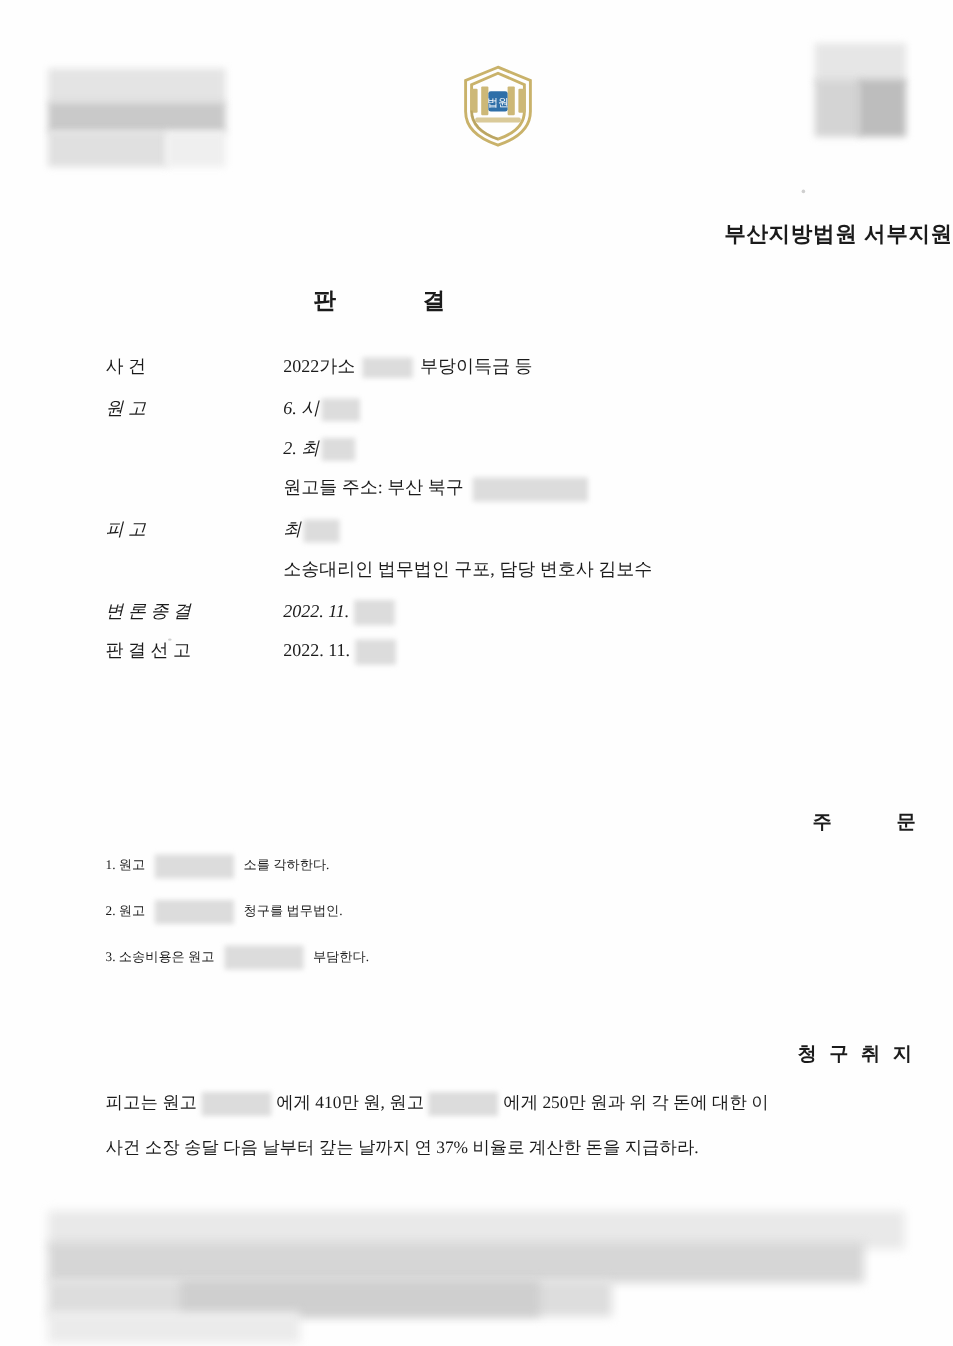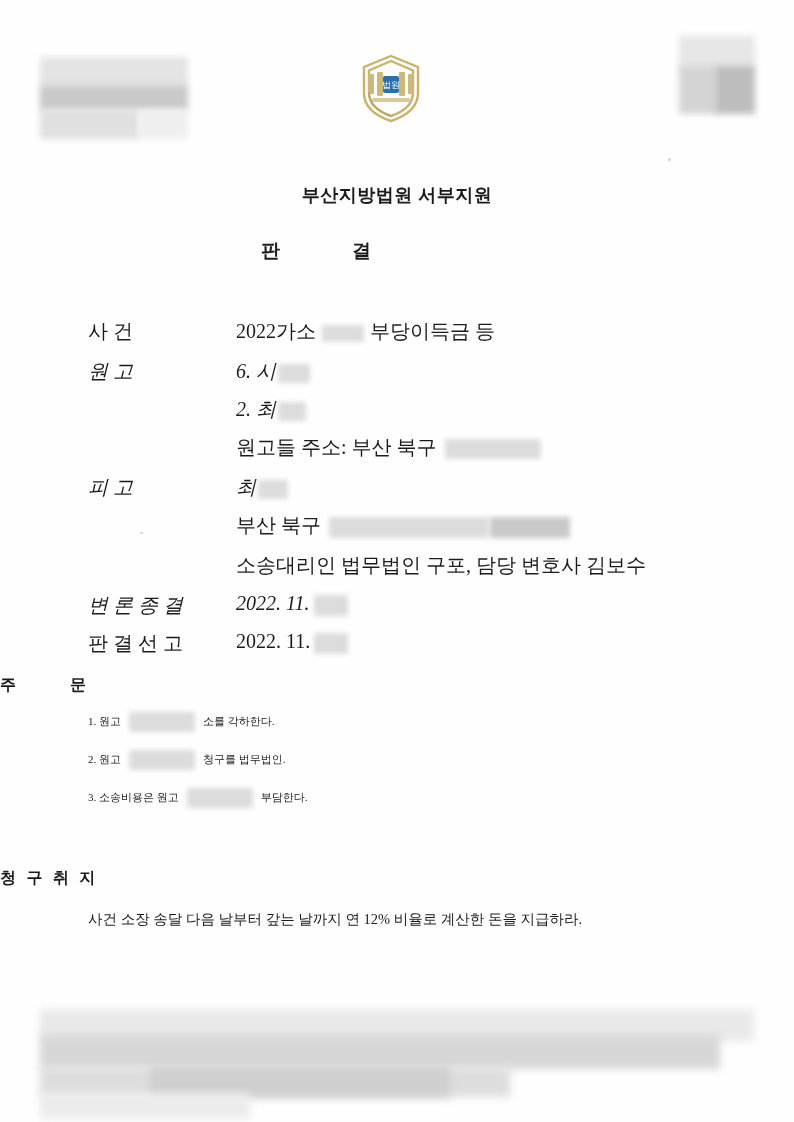--- a/index.html
+++ b/index.html
@@ -58,33 +58,33 @@
     width: 76px;
     height: 78px;
   }
   .stamp-right .c1 { position:absolute; left:0;  top:0;  width:76px; height:34px; background:#e6e6e6; filter: blur(3px);}
   .stamp-right .c2 { position:absolute; left:0;  top:30px;width:38px; height:48px; background:#d4d4d4; filter: blur(3px);}
   .stamp-right .c3 { position:absolute; left:36px;top:30px;width:40px;height:48px; background:#bdbdbd; filter: blur(3px);}
 
   
   .emblem {
     position: absolute;
-    left: 352px;
+    left: 376px;
     top: 52px;
     width: 78px;
     height: 72px;
   }
 
   
   .court-name {
     position: absolute;
     top: 183px;
     left: 0;
     width: 794px;
-    text-align: center;
+    text-align: right;
     font-size: 18px;
     font-weight: bold;
     letter-spacing: 0.5px;
     font-family: "Liberation Sans", "DejaVu Sans", sans-serif;
   }
   .doc-title {
     position: absolute;
     top: 238px;
     left: 0;
     width: 632px;
@@ -94,22 +94,21 @@
     font-family: "Liberation Sans", "DejaVu Sans", sans-serif;
   }
   .doc-title .sp { display: inline-block; width: 72px; }
 
   
   .fields {
     position: absolute;
     top: 296px;
     left: 88px;
     width: 640px;
-    font-size: 20px;
-    margin-top: 22px;
+    font-size: 15px;
   }
   .frow {
     display: flex;
     align-items: flex-start;
     min-height: 22px;
     margin-bottom: 13px;
   }
   .flabel {
     width: 148px;
     flex: 0 0 148px;
@@ -120,21 +119,21 @@
     flex: 1 1 auto;
     white-space: nowrap;
   }
   .frow.tight { margin-bottom: 11px; font-style: italic; }
 
   
   .section-title {
     position: absolute;
     left: 0;
     width: 763px;
-    text-align: left;
+    text-align: right;
     font-size: 16px;
     font-weight: bold;
     font-family: "Liberation Sans", "DejaVu Sans", sans-serif;
   }
   .section-title .gap { display: inline-block; width: 54px; }
 
   
   .body-list {
     position: absolute;
     left: 88px;
@@ -237,26 +236,20 @@
       </div>
     </div>
 
     <div class="frow tight">
       <div class="flabel">피        고</div>
       <div class="fvalue">
         <span>최</span><span class="redact inline" style="width:30px;height:19px;margin-left:2px;"></span>
       </div>
     </div>
 
-    <div class="frow">
-      <div class="flabel"></div>
-      <div class="fvalue">
-        <span>부산 북구</span><span class="redact inline" style="width:160px;height:21px;margin-left:8px;"></span><span class="redact inline" style="width:80px;height:21px;margin-left:1px;background:#c9c9c9;"></span>
-      </div>
-    </div>
 
     <div class="frow">
       <div class="flabel"></div>
       <div class="fvalue">소송대리인 법무법인 구포, 담당 변호사 김보수</div>
     </div>
 
     <div class="frow tight">
       <div class="flabel">변 론 종 결</div>
       <div class="fvalue">
         <span>2022. 11.</span><span class="redact inline" style="width:34px;height:21px;margin-left:4px;"></span>
@@ -284,21 +277,24 @@
       <span>2. 원고</span><span class="redact inline" style="width:66px;height:20px;margin:0 8px;"></span><span>청구를 법무법인.</span>
     </div>
     <div class="li">
       <span>3. 소송비용은 원고</span><span class="redact inline" style="width:66px;height:20px;margin:0 8px;"></span><span>부담한다.</span>
     </div>
   </div>
 
   <div class="section-title" style="top: 868px; letter-spacing: 3px;">청 구 취 지</div>
 
   <div class="para" style="top: 900px;">
-    <div>사건 소장 송달 다음 날부터 갚는 날까지 연 12% 비율로 계산한 돈을 지급하라.</div>
+    <div>
+      <span>피고는 원고</span><span class="redact inline" style="width:58px;height:20px;margin:0 4px;"></span><span>에게 410만 원, 원고</span><span class="redact inline" style="width:58px;height:20px;margin:0 4px;"></span><span>에게 250만 원과 위 각 돈에 대한 이</span>
+    </div>
+    <div>사건 소장 송달 다음 날부터 갚는 날까지 연 37% 비율로 계산한 돈을 지급하라.</div>
   </div>
 
   <div class="bottom-band">
     <div class="s bb1"></div>
     <div class="s bb2"></div>
     <div class="s bb3"></div>
     <div class="s bb4"></div>
     <div class="s bb5"></div>
   </div>
 

